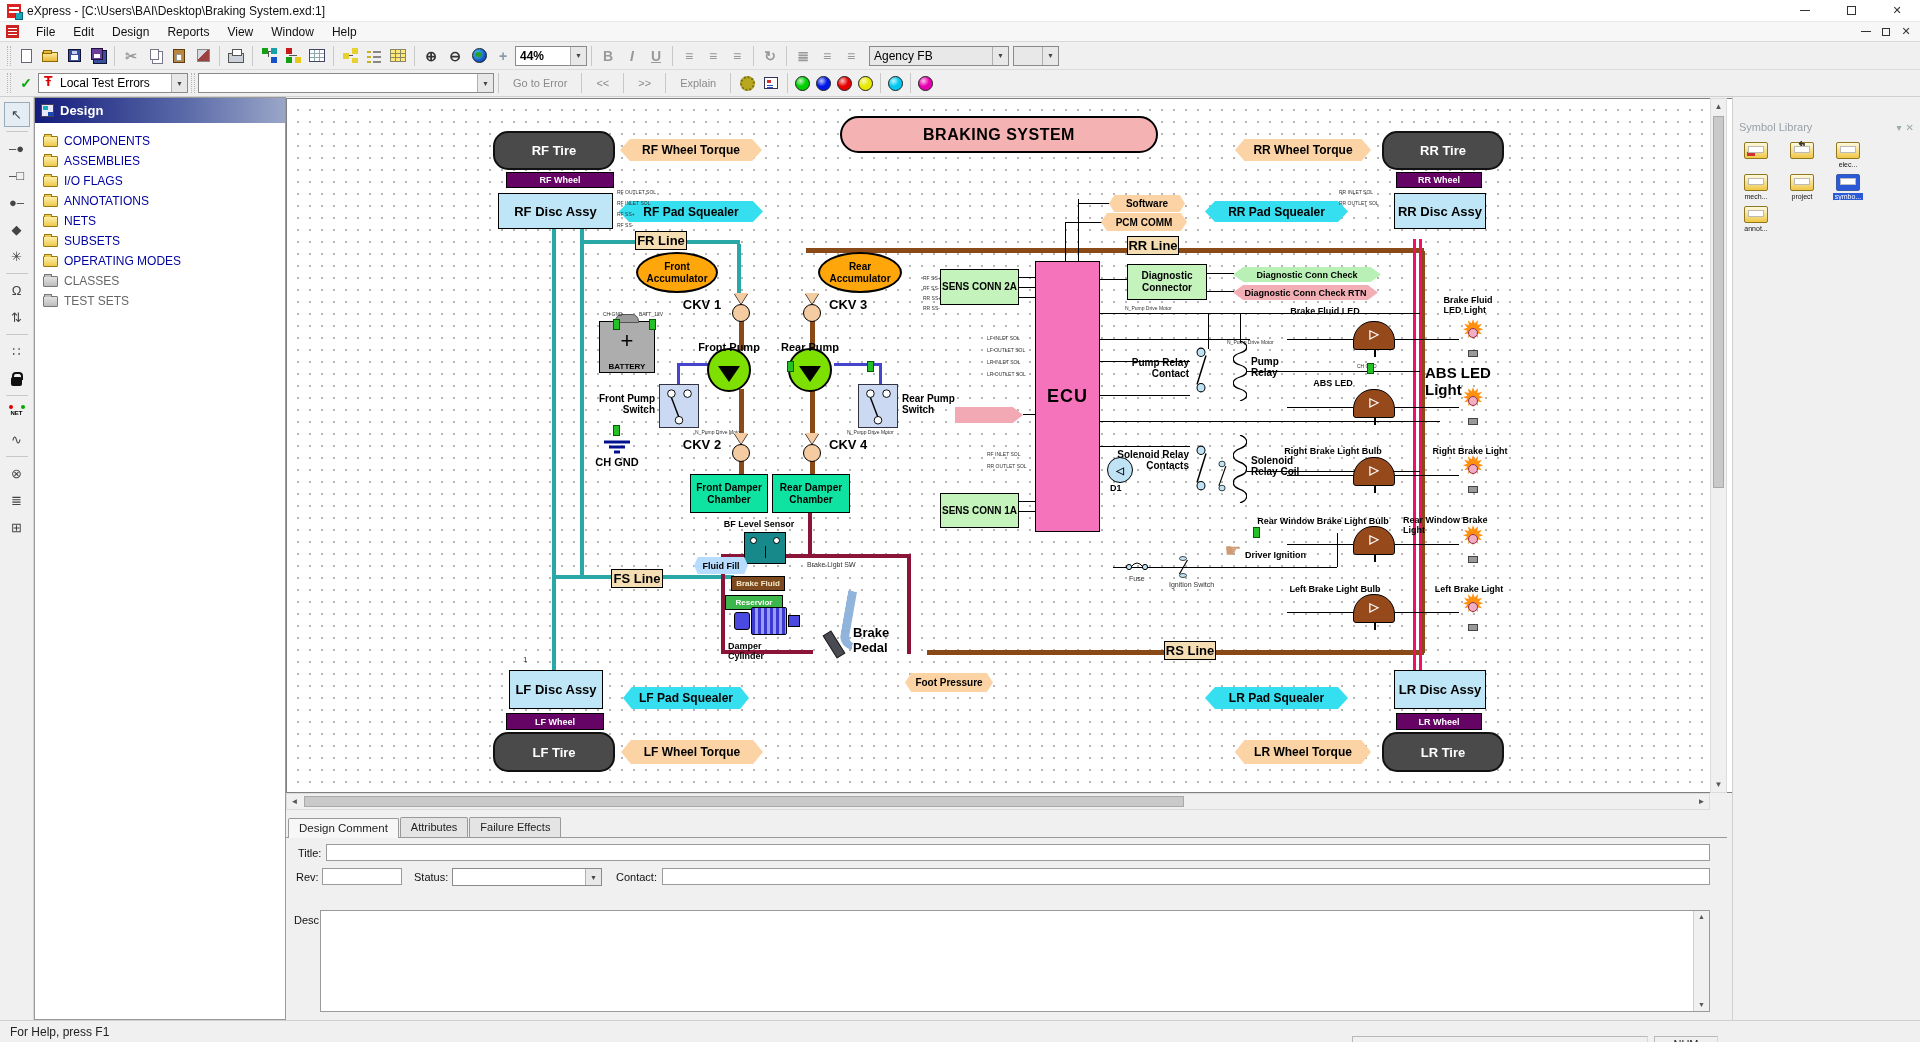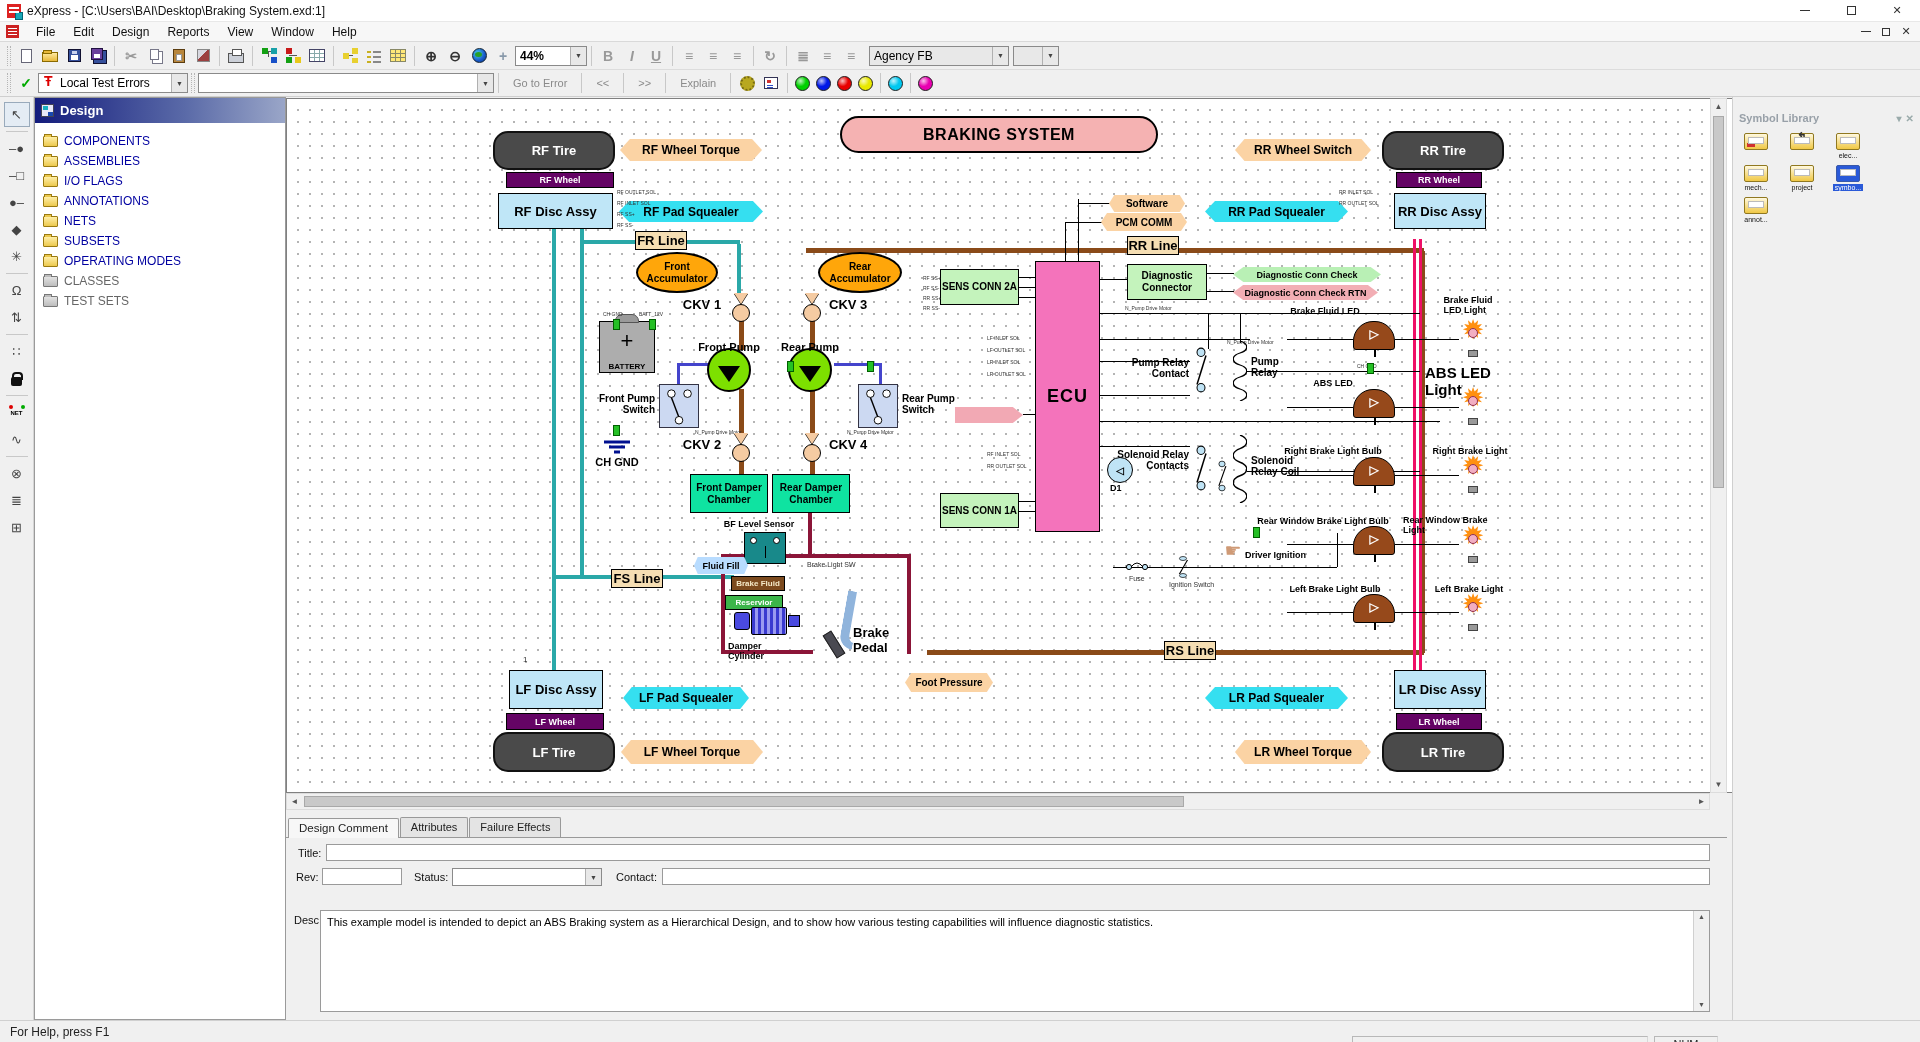--- a/index.html
+++ b/index.html
@@ -148,21 +148,21 @@
   .nd.lamp i { position:absolute; top:9px; left:50%; transform:translateX(-50%); width:10px; height:10px; border-radius:50%; background:#f2aec2; border:1px solid #903050; }
   .nd.lamp u { position:absolute; bottom:0; left:50%; transform:translateX(-50%); width:10px; height:7px; background:#999; border:1px solid #444; }
   .nd.transistor { background:#bfe3f5; border:1.5px solid #000; border-radius:50%; }
   .nd.transistor s { text-decoration:none; font-size:10px; }
   .nd.transistor b { position:absolute; bottom:-11px; left:2px; font-size:9px; }
   .nd.hand { font-size:19px; color:#cf9a76; font-weight:normal; }
   .nd.flag { width:7px; height:11px; background:#25c025; border:1px solid #006000; }
 
   
   .rightpanel { position:absolute; left:1732px; top:97px; width:188px; height:923px; background:#f0f0f0; border-left:1px solid #cfcfcf; }
-  .rp-header { display:flex; align-items:center; height:18px; padding:0 6px; color:#98a0a8; font-size:11px; margin-top:12px;font-weight:bold; }
+  .rp-header { display:flex; align-items:center; height:18px; padding:0 6px; color:#98a0a8; font-size:11px; margin-top:21px; }
   .rp-header .rp-x { margin-left:auto; color:#9aa; font-size:10px; }
   .rp-grid { display:flex; flex-wrap:wrap; padding:6px 4px; gap:6px 8px; width:150px; }
   .rp-item { width:38px; display:flex; flex-direction:column; align-items:center; gap:2px; }
   .libicon { width:24px; height:17px; background:linear-gradient(#fff9e0,#f0c845); border:1px solid #907820; position:relative; border-radius:2px; }
   .libicon::after { content:""; position:absolute; left:3px; top:3px; right:3px; height:5px; background:#fff; border:1px solid #bbb; }
   .libicon.red::before { content:""; position:absolute; left:2px; bottom:2px; width:8px; height:4px; background:#d03030; }
   .libicon.up::before { content:"↰"; position:absolute; left:6px; top:-4px; font-size:12px; color:#333; font-weight:bold; }
   .libicon.blue { background:linear-gradient(#e8f0ff,#9ab8e8); border-color:#3858a8; }
   .rp-item span { font-size:7px; color:#111; padding:0 2px; }
   .rp-item.sel span { background:#2a5ad8; color:#fff; }
@@ -651,21 +651,21 @@
           <circle cx="9" cy="41" r="4" fill="#bfe3f5" stroke="#000"></circle>
         </svg></div>
       <div class="nd micro" style="left: 882px; top: 482px; font-size: 7px;">Ignition
 Switch</div>
       <div class="nd linebox" style="left: 877px; top: 542px; width: 52px; height: 19px;">RS Line</div>
       <div class="nd banner" style="left: 918px; top: 588px; width: 143px; height: 22px; font-size: 12px; --c: #35dff0;"><i></i><b>LR Pad Squealer</b></div>
       <div class="nd disc" style="left: 1107px; top: 571px; width: 92px; height: 39px;">LR Disc Assy</div>
       <div class="nd wheel" style="left: 1109px; top: 614px; width: 86px; height: 17px;">LR Wheel</div>
       <div class="nd tire" style="left: 1095px; top: 633px; width: 122px; height: 40px;">LR Tire</div>
       <div class="nd banner" style="left: 948px; top: 641px; width: 136px; height: 24px; font-size: 12px; --c: #fbd3a4;"><i></i><b>LR Wheel Torque</b></div>
-      <div class="nd banner" style="left: 948px; top: 40px; width: 136px; height: 22px; font-size: 12px; --c: #fbd3a4;"><i></i><b>RR Wheel Switch</b></div>
+      <div class="nd banner" style="left: 948px; top: 40px; width: 136px; height: 22px; font-size: 12px; --c: #fbd3a4;"><i></i><b>RR Wheel Torque</b></div>
       <div class="nd tire" style="left: 1095px; top: 32px; width: 122px; height: 39px;">RR Tire</div>
       <div class="nd wheel" style="left: 1109px; top: 73px; width: 86px; height: 16px;">RR Wheel</div>
       <div class="nd disc" style="left: 1107px; top: 94px; width: 92px; height: 36px;">RR Disc Assy</div>
       <div class="nd banner" style="left: 918px; top: 102px; width: 143px; height: 21px; font-size: 12px; --c: #35dff0;"><i></i><b>RR Pad Squealer</b></div>
       <div class="nd micro" style="left: 330px; top: 90px;">RF OUTLET SOL</div>
       <div class="nd micro" style="left: 330px; top: 101px;">RF INLET SOL</div>
       <div class="nd micro" style="left: 330px; top: 112px;">RF SS+</div>
       <div class="nd micro" style="left: 330px; top: 123px;">RF SS-</div>
       <div class="nd micro" style="left: 1052px; top: 90px;">RR INLET SOL</div>
       <div class="nd micro" style="left: 1052px; top: 101px;">RR OUTLET SOL</div>
@@ -736,21 +736,20 @@
         <span class="carr">▼</span>
       </span>
     <span class="bp-label" style="left:330px;top:33px">Contact:</span>
     <input class="bp-input" style="left: 376px; top: 30px; width: 1048px;">
     <span class="bp-label" style="left:8px;top:76px">Desc:</span>
     <div class="bp-desc" id="bp-desc">
       <span class="dsb">
         <span style="top:1px">▲</span>
         <span style="bottom:1px">▼</span>
       </span>
-    <div>This example model is intended to depict an ABS Braking system as a Hierarchical Design, and to show how various testing capabilities will influence diagnostic statistics.</div>
         <div>&nbsp;</div>
       </div>
   </div>
 </div>
 
 <div class="statusbar">
   <span style="position:absolute;left:10px;top:4px">For Help, press F1</span>
   <span class="sb-cell" style="left:1352px;width:296px"></span>
   <span class="sb-cell" style="left:1654px;width:64px">NUM</span>
 </div>

